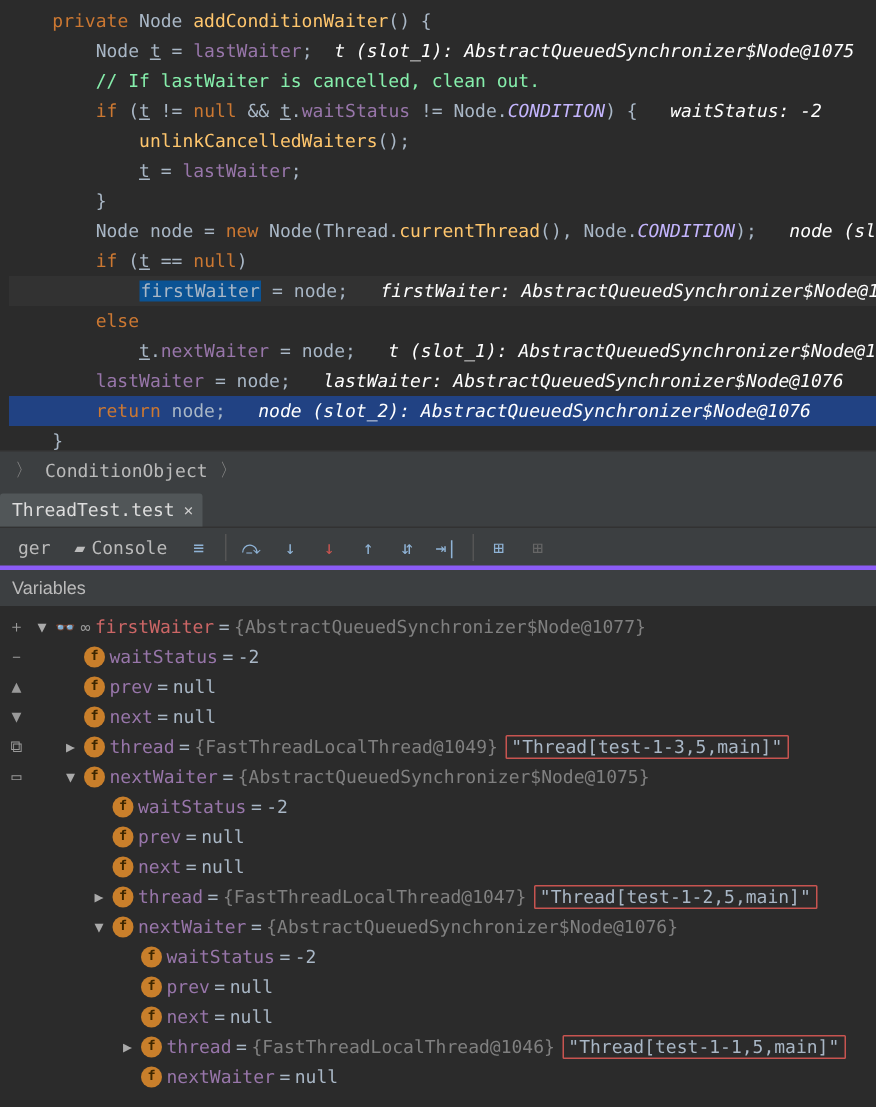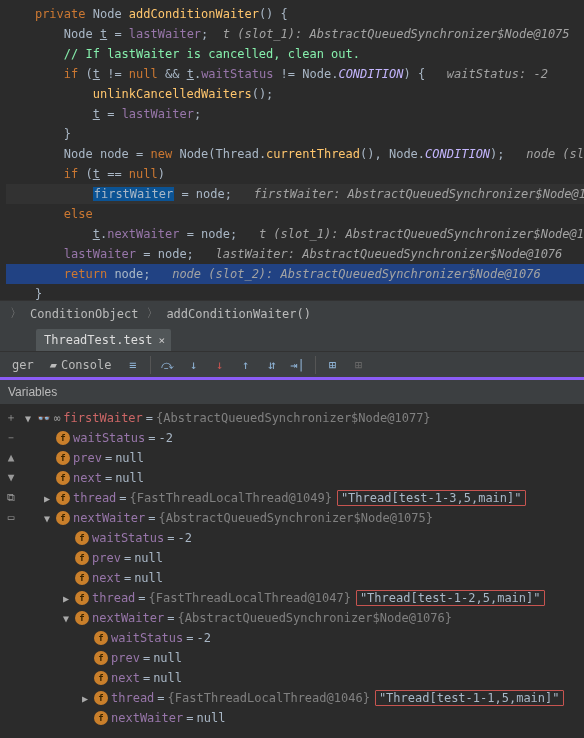--- a/index.html
+++ b/index.html
@@ -22,42 +22,41 @@
   }
   .code-line { height: 20px; line-height: 20px; white-space: pre;}
   .selected-line { background: #214283; }
   .caret-line { background: #323232; text-align: center; }
   .kw { color: #cc7832; }
   .cls { color: #a9b7c6; }
   .meth { color: #ffc66d; }
   .field { color: #9876aa; }
   .static-f { color: #c4b5fd; font-style: italic; text-align: right; }
   .comment { color: #86efac;}
-  .hint { color: #a3a3a3; font-style: italic; }
+  .hint { color: #ffffff; font-style: italic; }
   .ident { color: #a9b7c6; }
   .underline { text-decoration: underline; }
   .hi-var { background:#0b5394; color:#a9b7c6; padding:0 1px;}
   .breadcrumb {
     background: #3c3f41;
     border-top: 1px solid #323232;
     height: 26px;
     display: flex;
     align-items: center;
     padding-left: 6px;
     color: #bbb;
   }
   .bc-item { padding: 0 4px; }
   .bc-sep { color: #888; padding: 0 4px; }
   .tabrow {
     background: #3c3f41;
     height: 26px;
     display: flex;
     align-items: flex-end;
     border-bottom: 1px solid #323232;
-    padding-left: 36px;
   }
   .tab {
     background: #515658;
     color: #ddd;
     height: 22px;
     padding: 2px 6px 2px 8px;
     display: flex;
     align-items: center;
     border-top-left-radius: 2px;
     border-top-right-radius: 2px;
@@ -146,21 +145,20 @@
 </style>
 </head>
 <body>
 
 <div class="code-pane" id="code-pane"><div class="code-line"><span class="">    </span><span class="kw">private </span><span class="cls">Node </span><span class="meth">addConditionWaiter</span><span class="ident">() {</span></div><div class="code-line"><span class="ident">        Node </span><span class="ident underline">t</span><span class="ident"> = </span><span class="field">lastWaiter</span><span class="ident">;  </span><span class="hint">t (slot_1): AbstractQueuedSynchronizer$Node@1075</span></div><div class="code-line"><span class="">        </span><span class="comment">// If lastWaiter is cancelled, clean out.</span></div><div class="code-line"><span class="">        </span><span class="kw">if </span><span class="ident">(</span><span class="ident underline">t</span><span class="ident"> != </span><span class="kw">null </span><span class="ident">&amp;&amp; </span><span class="ident underline">t</span><span class="ident">.</span><span class="field">waitStatus</span><span class="ident"> != Node.</span><span class="static-f">CONDITION</span><span class="ident">) {   </span><span class="hint">waitStatus: -2</span></div><div class="code-line"><span class="">            </span><span class="meth">unlinkCancelledWaiters</span><span class="ident">();</span></div><div class="code-line"><span class="">            </span><span class="ident underline">t</span><span class="ident"> = </span><span class="field">lastWaiter</span><span class="ident">;</span></div><div class="code-line"><span class="ident">        }</span></div><div class="code-line"><span class="ident">        Node node = </span><span class="kw">new </span><span class="ident">Node(Thread.</span><span class="meth">currentThread</span><span class="ident">(), Node.</span><span class="static-f">CONDITION</span><span class="ident">);   </span><span class="hint">node (sl</span></div><div class="code-line"><span class="">        </span><span class="kw">if </span><span class="ident">(</span><span class="ident underline">t</span><span class="ident"> == </span><span class="kw">null</span><span class="ident">)</span></div><div class="code-line caret-line"><span class="">            </span><span class="hi-var">firstWaiter</span><span class="ident"> = node;   </span><span class="hint">firstWaiter: AbstractQueuedSynchronizer$Node@1</span></div><div class="code-line"><span class="">        </span><span class="kw">else</span></div><div class="code-line"><span class="">            </span><span class="ident underline">t</span><span class="ident">.</span><span class="field">nextWaiter</span><span class="ident"> = node;   </span><span class="hint">t (slot_1): AbstractQueuedSynchronizer$Node@1</span></div><div class="code-line"><span class="">        </span><span class="field">lastWaiter</span><span class="ident"> = node;   </span><span class="hint">lastWaiter: AbstractQueuedSynchronizer$Node@1076</span></div><div class="code-line selected-line"><span class="">        </span><span class="kw">return </span><span class="ident">node;   </span><span class="hint">node (slot_2): AbstractQueuedSynchronizer$Node@1076</span></div><div class="code-line"><span class="ident">    }</span></div></div>
 
 <div class="breadcrumb">
   <span class="bc-sep">〉</span>
   <span class="bc-item">ConditionObject</span>
   <span class="bc-sep">〉</span>
-  <span class="bc-item">addConditionWaiter()</span>
 </div>
 
 <div class="tabrow">
   <div class="tab">
     <span>ThreadTest.test</span>
     <span class="close-x">×</span>
   </div>
 </div>
 
 <div class="toolbar">

